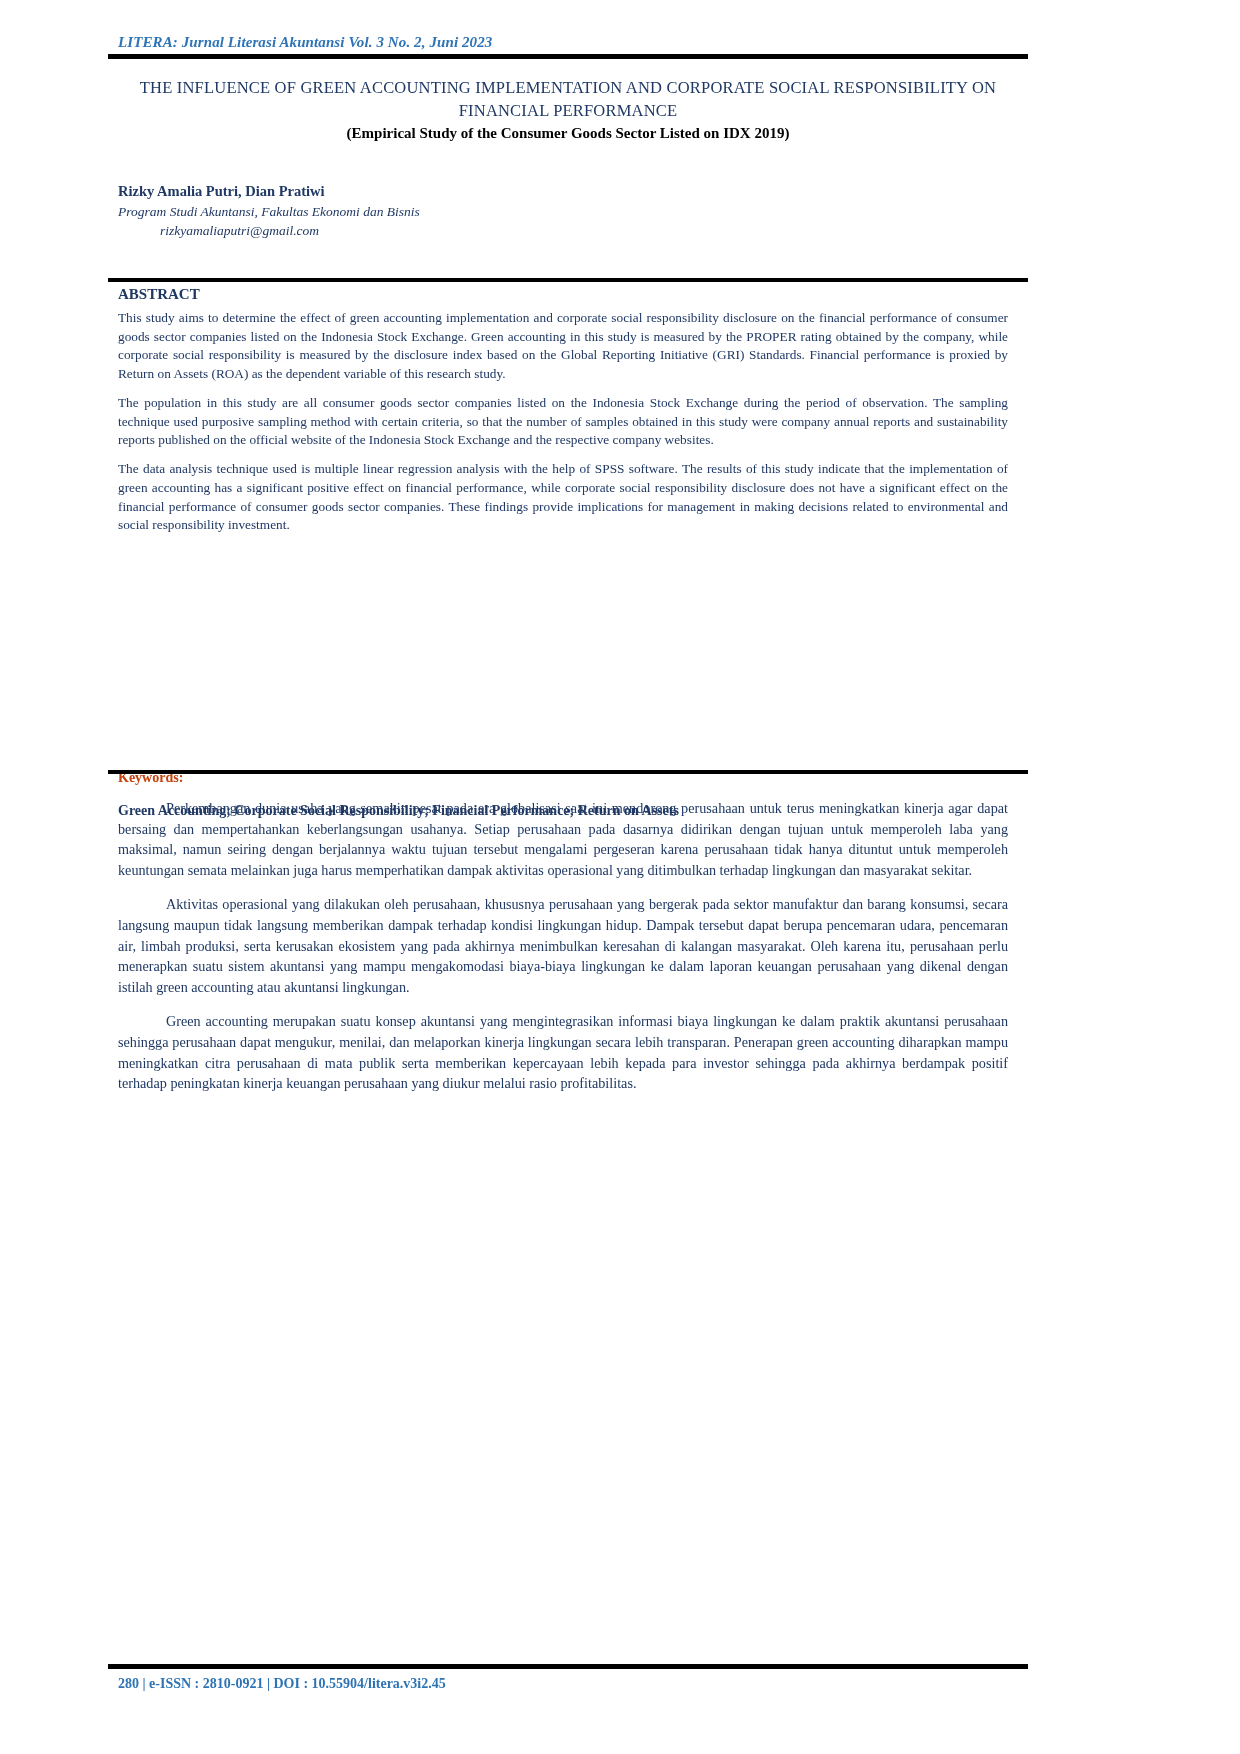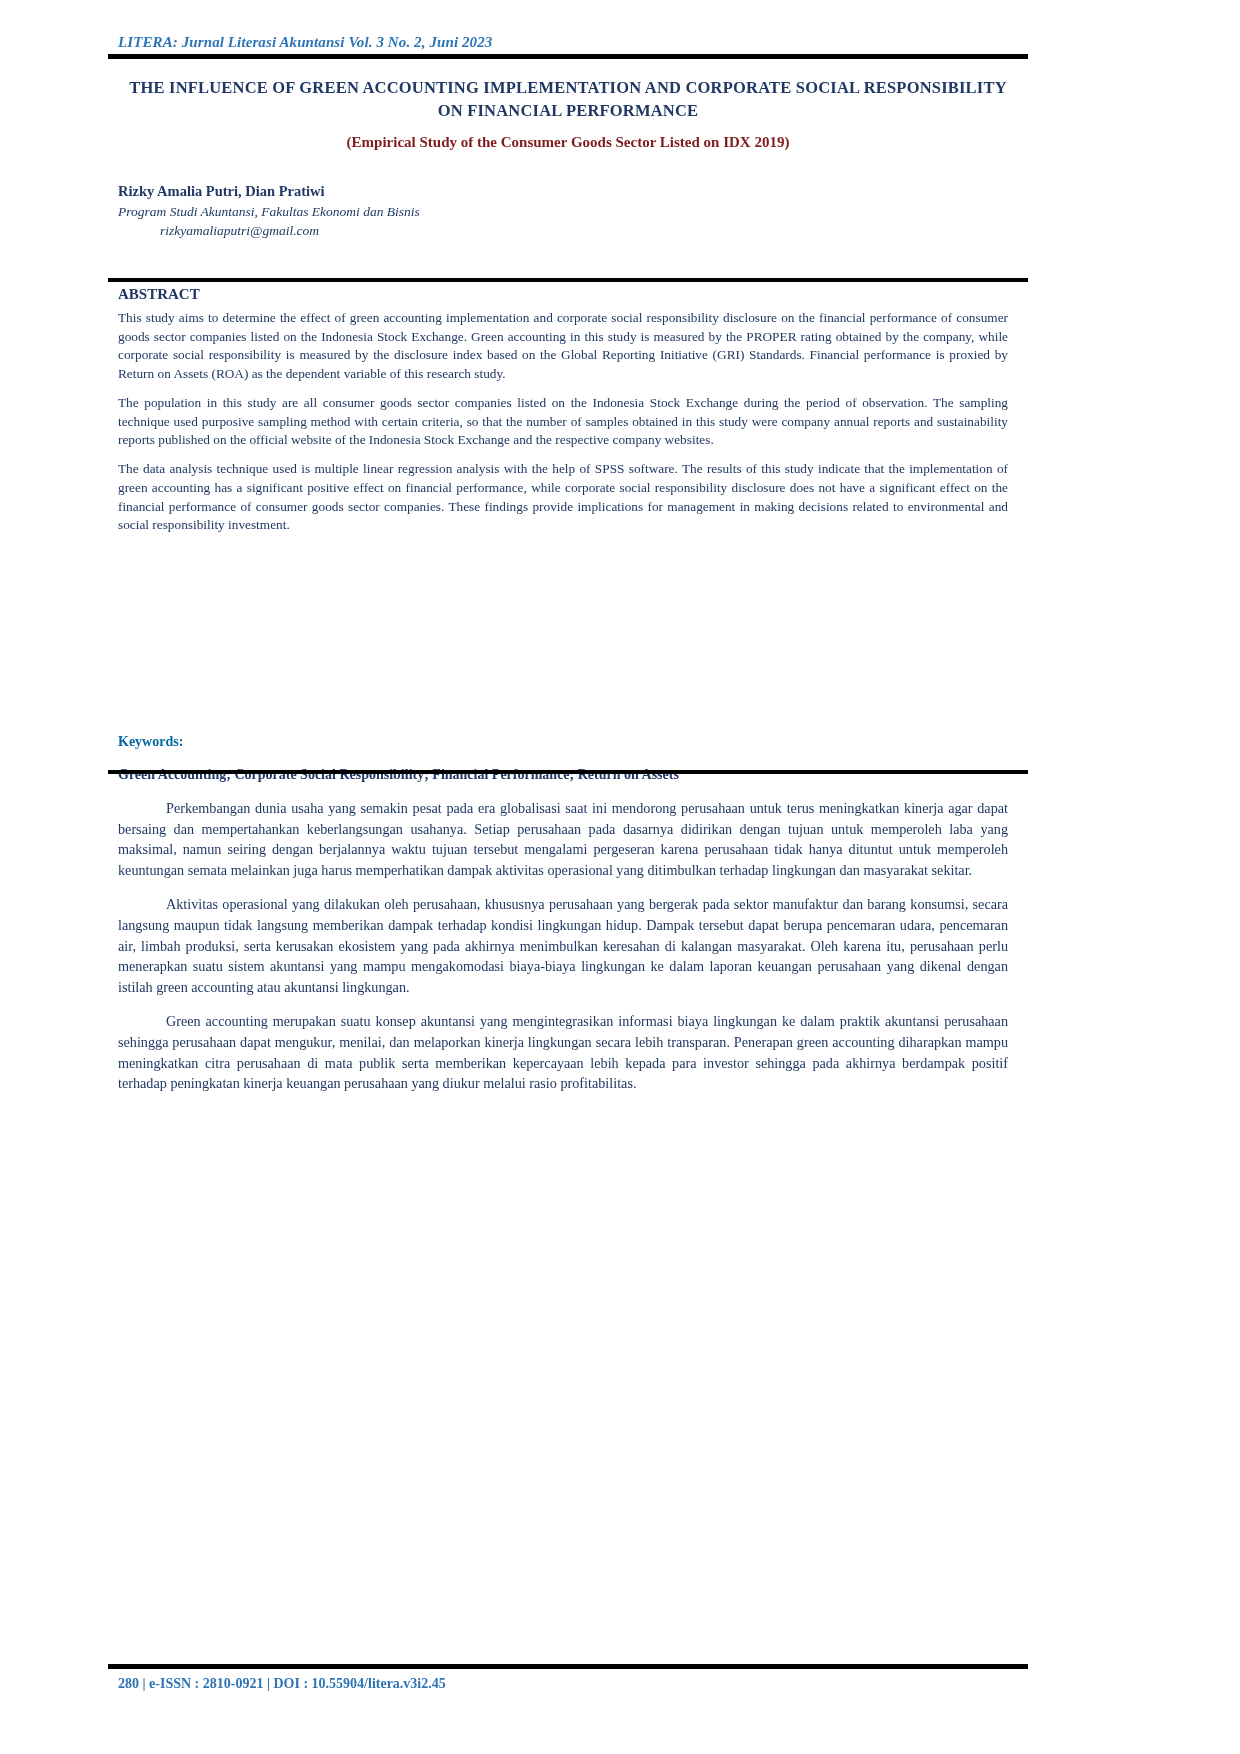--- a/index.html
+++ b/index.html
@@ -50,33 +50,32 @@
   
   .title-block {
     position: absolute;
     left: 118px;
     top: 76px;
     width: 900px;
     text-align: center;
   }
   .paper-title {
     font-family: "Liberation Serif", serif;
-    font-weight: bold;
+    font-weight: normal;
     font-size: 16.5px;
     line-height: 1.42;
     color: #1f3864;
     letter-spacing: 0.2px;
   }
   .paper-subtitle {
-    margin-top: 9px;
     font-family: "Liberation Serif", serif;
     font-weight: bold;
     font-size: 15px;
     line-height: 1.4;
-    color: #7f1d1d;
+    color: #000000;
   }
 
   
   .authors {
     position: absolute;
     left: 118px;
     top: 182px;
     width: 900px;
   }
   .author-names {
@@ -164,21 +163,22 @@
   .keywords-wrap {
     position: absolute;
     left: 118px;
     top: 734px;
     width: 890px;
   }
   .kw-label {
     font-family: "Liberation Serif", serif;
     font-weight: bold;
     font-size: 14px;
-    color: #0369a1;
+    color: #c2410c;
+    margin-top: 36px;
   }
   .kw-value {
     font-family: "Liberation Serif", serif;
     font-weight: bold;
     font-size: 14px;
     color: #1f3864;
     margin-top: 17px;
   }
 
   

